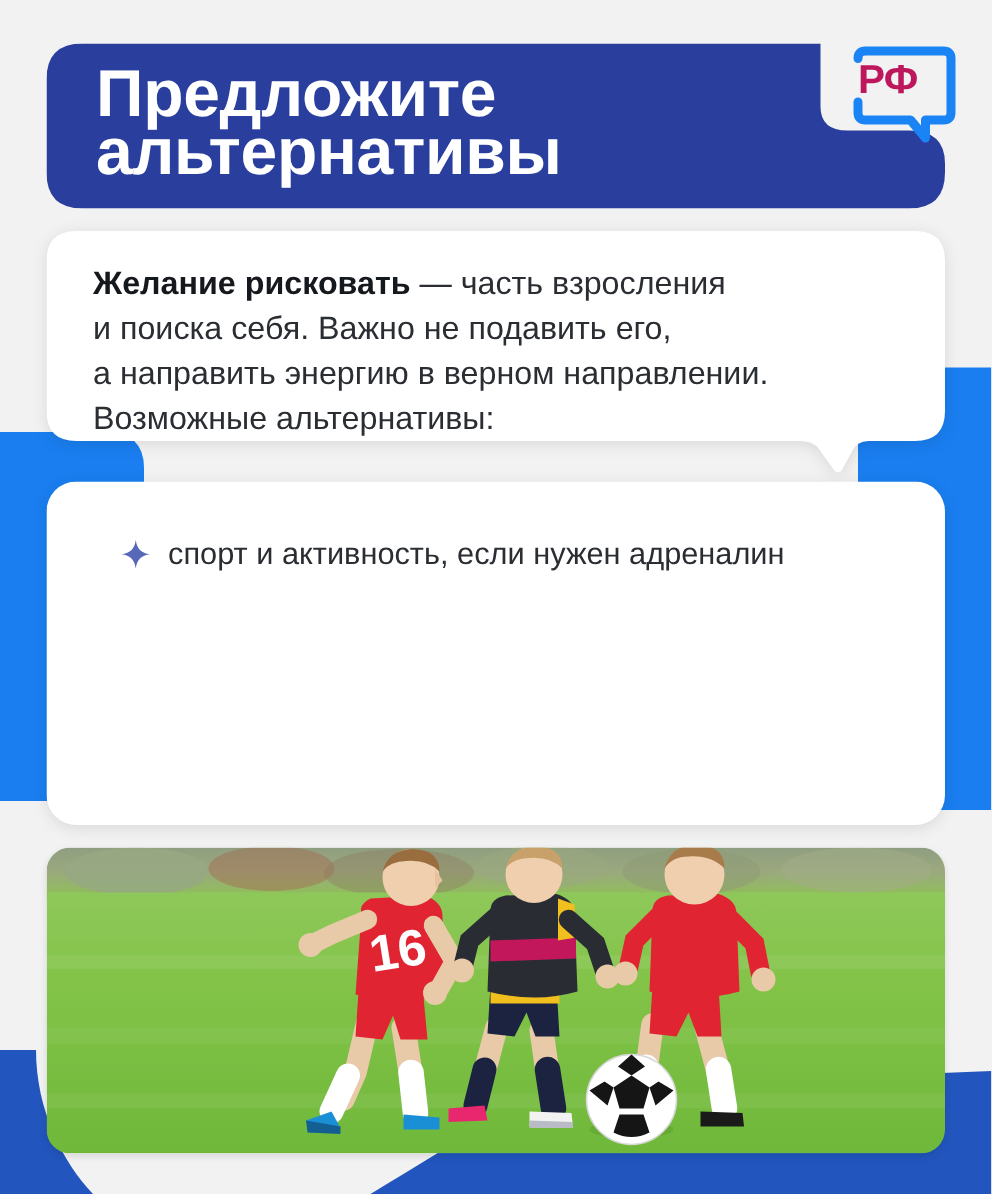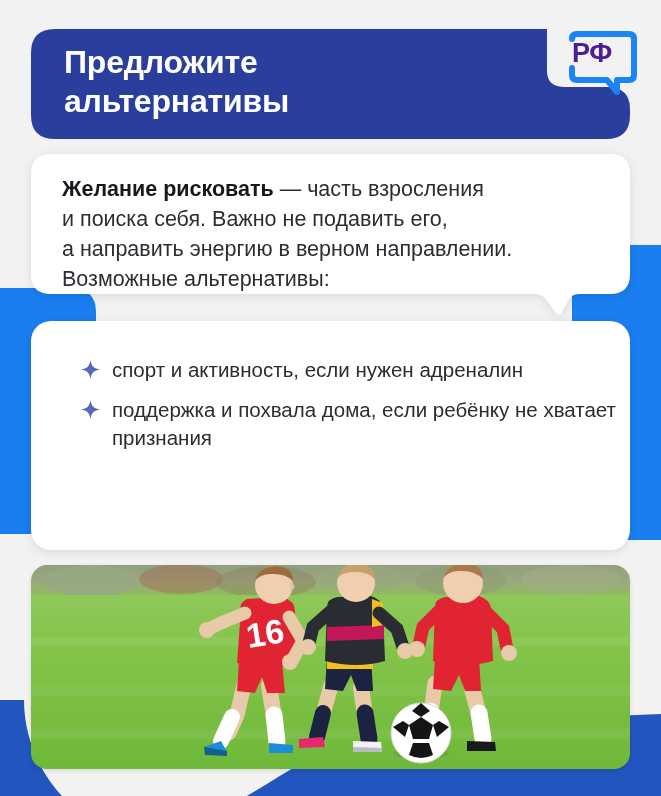--- a/index.html
+++ b/index.html
@@ -46,21 +46,21 @@
     position: absolute;
     inset: 0;
   }
   .header-title {
     position: absolute;
     left: 33px;
     top: 14px;
     width: 480px;
     margin: 0;
     color: #ffffff;
-    font-size: 32px;
+    font-size: 44px;
     line-height: 39px;
     font-weight: bold;
     letter-spacing: -0.2px;
     white-space: pre-line;
   }
 
   
   .logo-badge {
     position: absolute;
     left: 565px;
@@ -68,21 +68,21 @@
     width: 76px;
     height: 72px;
     z-index: 5;
   }
   .logo-text {
     position: absolute;
     left: 7px;
     top: 13px;
     font-size: 27px;
     font-weight: bold;
-    color: #4c1d95;
+    color: #be185d;
     letter-spacing: -0.5px;
     line-height: 1;
   }
 
   
   .card-white {
     position: absolute;
     z-index: 4;
   }
   .card-white .card-bg {
@@ -211,27 +211,20 @@
     <svg class="card-bg" viewBox="0 0 599 229" width="599" height="229" preserveAspectRatio="none" aria-hidden="true">
       <rect x="0" y="0" width="599" height="229" rx="20" ry="20" fill="#ffffff"></rect>
     </svg>
     <ul class="bullet-list">
       <li class="bullet-item">
         <svg class="bullet-icon" viewBox="0 0 20 20" aria-hidden="true">
           <path d="M10,0 C10.8,6.2 13.8,9.2 20,10 C13.8,10.8 10.8,13.8 10,20
                    C9.2,13.8 6.2,10.8 0,10 C6.2,9.2 9.2,6.2 10,0 Z" fill="#5868b8"></path>
         </svg>
         <span>спорт и активность, если нужен адреналин</span>
-      </li>
-      <li class="bullet-item">
-        <svg class="bullet-icon" viewBox="0 0 20 20" aria-hidden="true">
-          <path d="M10,0 C10.8,6.2 13.8,9.2 20,10 C13.8,10.8 10.8,13.8 10,20
-                   C9.2,13.8 6.2,10.8 0,10 C6.2,9.2 9.2,6.2 10,0 Z" fill="#5868b8"></path>
-        </svg>
-        <span>поддержка и похвала дома, если ребёнку не хватает признания</span>
       </li>
     </ul>
   </div>
 
   <div id="photo-card">
     <svg viewBox="0 0 599 204" width="599" height="204" aria-hidden="true">
       <defs>
         <linearGradient id="grassGrad" x1="0" y1="0" x2="0" y2="1">
           <stop offset="0%" stop-color="#8ec85a"></stop>
           <stop offset="35%" stop-color="#82c348"></stop>

